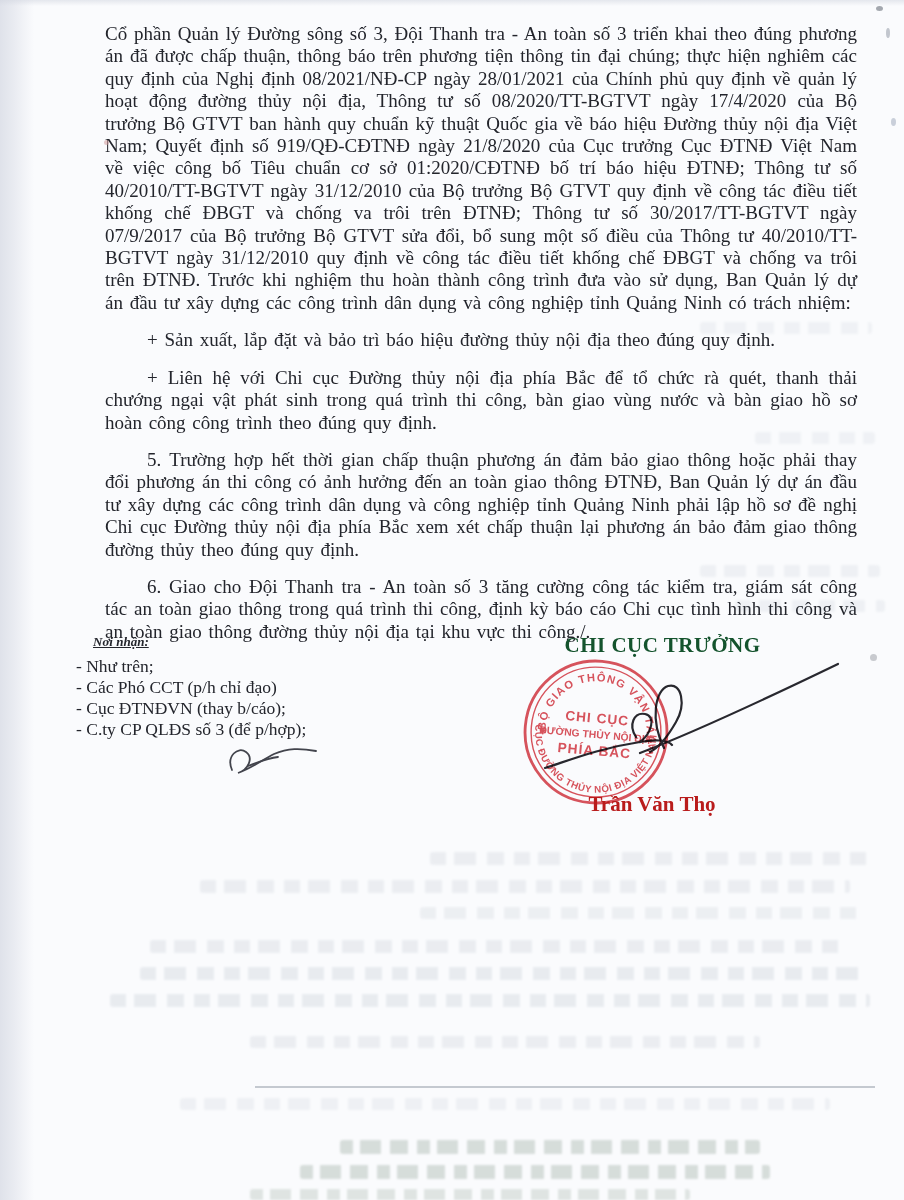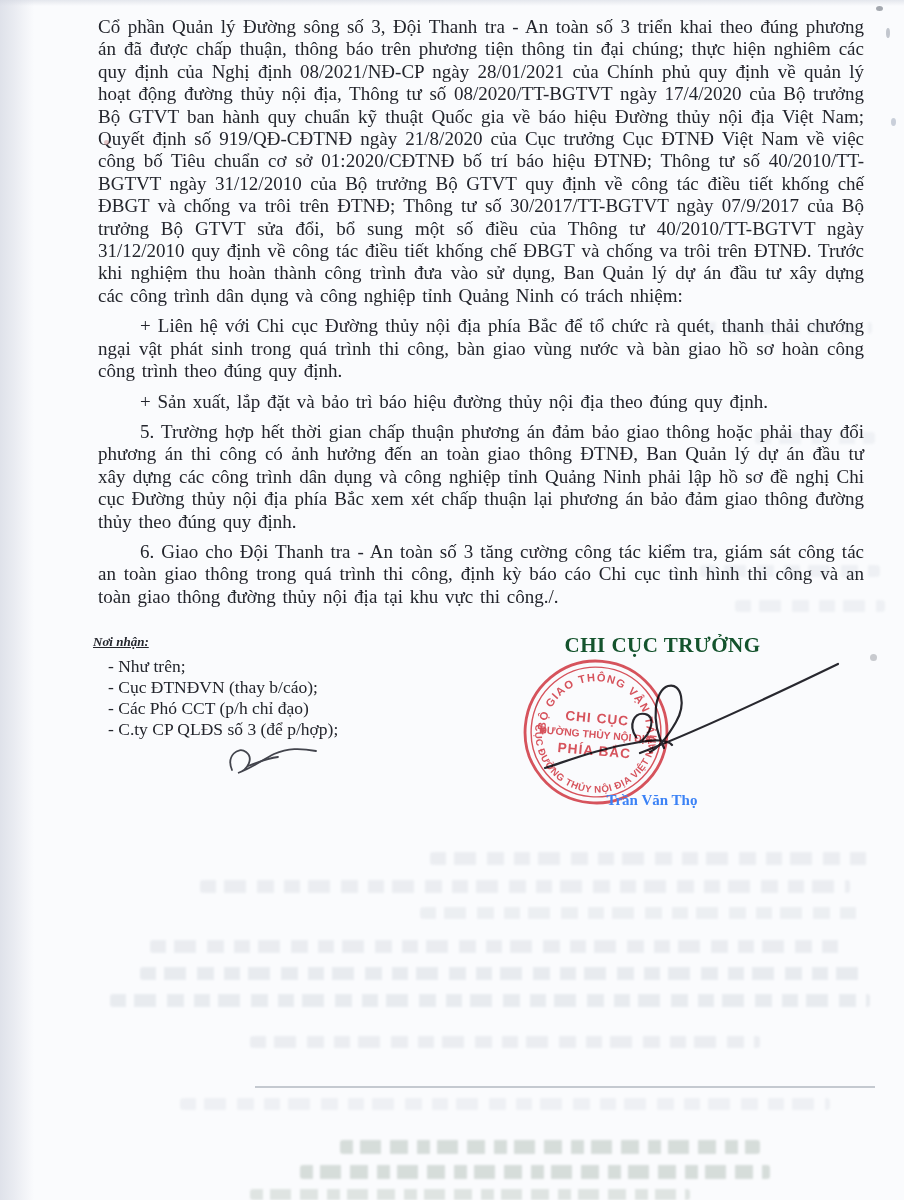--- a/index.html
+++ b/index.html
@@ -15,40 +15,40 @@
   }
   .edge-top{
     position:absolute;left:0;top:0;width:904px;height:6px;
     background:linear-gradient(180deg,rgba(210,214,224,.55),rgba(250,251,253,0));
   }
   .body-text{
     position:absolute;left:90px;top:8px;width:782px;
     font-size:19px;line-height:22.4px;text-align:justify;
     word-spacing:2px;
   }
-  .body-text p{margin:8px;}
+  .body-text p{margin:15px;}
   .body-text p.ind{text-indent:42px;}
   .footer{position:absolute;left:0;top:0;width:904px;height:1200px;pointer-events:none;}
   .recip-heading{
     position:absolute;left:93px;top:634px;
     font-size:13px;font-weight:bold;font-style:italic;text-decoration:underline;
   }
   .recip-list{
-    position:absolute;left:108px;top:656px;width:330px;
+    position:absolute;left:76px;top:656px;width:330px;
     font-size:17.5px;line-height:20.9px;
   }
   .sign-title{
     position:absolute;left:555px;top:633px;width:215px;
     font-size:21px;font-weight:bold;text-align:center;letter-spacing:.5px;
     color:#14532d;
   }
   .sign-name{
     position:absolute;left:542px;top:792px;width:220px;
-    font-size:15px;font-weight:bold;text-align:center;
-    color:#3b82f6;
+    font-size:21px;font-weight:bold;text-align:center;
+    color:#b91c1c;
   }
   .stamp{
     position:absolute;left:520px;top:656px;width:152px;height:152px;
     opacity:.92;mix-blend-mode:multiply;transform:rotate(5deg);
     font-family:"Liberation Sans","DejaVu Sans",sans-serif;
   }
   .signature-svg{
     position:absolute;left:530px;top:650px;width:320px;height:132px;
     mix-blend-mode:multiply;
   }
@@ -77,32 +77,32 @@
 </head>
 <body>
 
 <div class="page">
 
   <div class="edge-left"></div>
   <div class="edge-top"></div>
 
   <div class="body-text">
     <p>Cổ phần Quản lý Đường sông số 3, Đội Thanh tra - An toàn số 3 triển khai theo đúng phương án đã được chấp thuận, thông báo trên phương tiện thông tin đại chúng; thực hiện nghiêm các quy định của Nghị định 08/2021/NĐ-CP ngày 28/01/2021 của Chính phủ quy định về quản lý hoạt động đường thủy nội địa, Thông tư số 08/2020/TT-BGTVT ngày 17/4/2020 của Bộ trưởng Bộ GTVT ban hành quy chuẩn kỹ thuật Quốc gia về báo hiệu Đường thủy nội địa Việt Nam; Quyết định số 919/QĐ-CĐTNĐ ngày 21/8/2020 của Cục trưởng Cục ĐTNĐ Việt Nam về việc công bố Tiêu chuẩn cơ sở 01:2020/CĐTNĐ bố trí báo hiệu ĐTNĐ; Thông tư số 40/2010/TT-BGTVT ngày 31/12/2010 của Bộ trưởng Bộ GTVT quy định về công tác điều tiết khống chế ĐBGT và chống va trôi trên ĐTNĐ; Thông tư số 30/2017/TT-BGTVT ngày 07/9/2017 của Bộ trưởng Bộ GTVT sửa đổi, bổ sung một số điều của Thông tư 40/2010/TT-BGTVT ngày 31/12/2010 quy định về công tác điều tiết khống chế ĐBGT và chống va trôi trên ĐTNĐ. Trước khi nghiệm thu hoàn thành công trình đưa vào sử dụng, Ban Quản lý dự án đầu tư xây dựng các công trình dân dụng và công nghiệp tỉnh Quảng Ninh có trách nhiệm:</p>
+    <p class="ind">+ Sản xuất, lắp đặt và bảo trì báo hiệu đường thủy nội địa theo đúng quy định.</p>
     <p class="ind">+ Liên hệ với Chi cục Đường thủy nội địa phía Bắc để tổ chức rà quét, thanh thải chướng ngại vật phát sinh trong quá trình thi công, bàn giao vùng nước và bàn giao hồ sơ hoàn công công trình theo đúng quy định.</p>
-    <p class="ind">+ Sản xuất, lắp đặt và bảo trì báo hiệu đường thủy nội địa theo đúng quy định.</p>
     <p class="ind">5. Trường hợp hết thời gian chấp thuận phương án đảm bảo giao thông hoặc phải thay đổi phương án thi công có ảnh hưởng đến an toàn giao thông ĐTNĐ, Ban Quản lý dự án đầu tư xây dựng các công trình dân dụng và công nghiệp tỉnh Quảng Ninh phải lập hồ sơ đề nghị Chi cục Đường thủy nội địa phía Bắc xem xét chấp thuận lại phương án bảo đảm giao thông đường thủy theo đúng quy định.</p>
     <p class="ind">6. Giao cho Đội Thanh tra - An toàn số 3 tăng cường công tác kiểm tra, giám sát công tác an toàn giao thông trong quá trình thi công, định kỳ báo cáo Chi cục tình hình thi công và an toàn giao thông đường thủy nội địa tại khu vực thi công./.</p>
   </div>
 
   <div class="footer">
     <div class="recip-heading">Nơi nhận:</div>
     <div class="recip-list">
       <div>- Như  trên;</div>
+      <div>- Các Phó CCT (p/h chỉ đạo)</div>
       <div>- Cục ĐTNĐVN (thay b/cáo);</div>
-      <div>- Các Phó CCT (p/h chỉ đạo)</div>
       <div>- C.ty CP QLĐS số 3 (để p/hợp);</div>
     </div>
 
     <div class="sign-title">CHI CỤC TRƯỞNG</div>
 
     <svg class="stamp" viewBox="0 0 150 150">
       <defs>
         <path id="arcTop" d="M 29.2 95 A 50 50 0 1 1 120.8 95"></path>
         <path id="arcBottom" d="M 18.4 55 A 60 60 0 1 0 131.6 55"></path>
       </defs>

